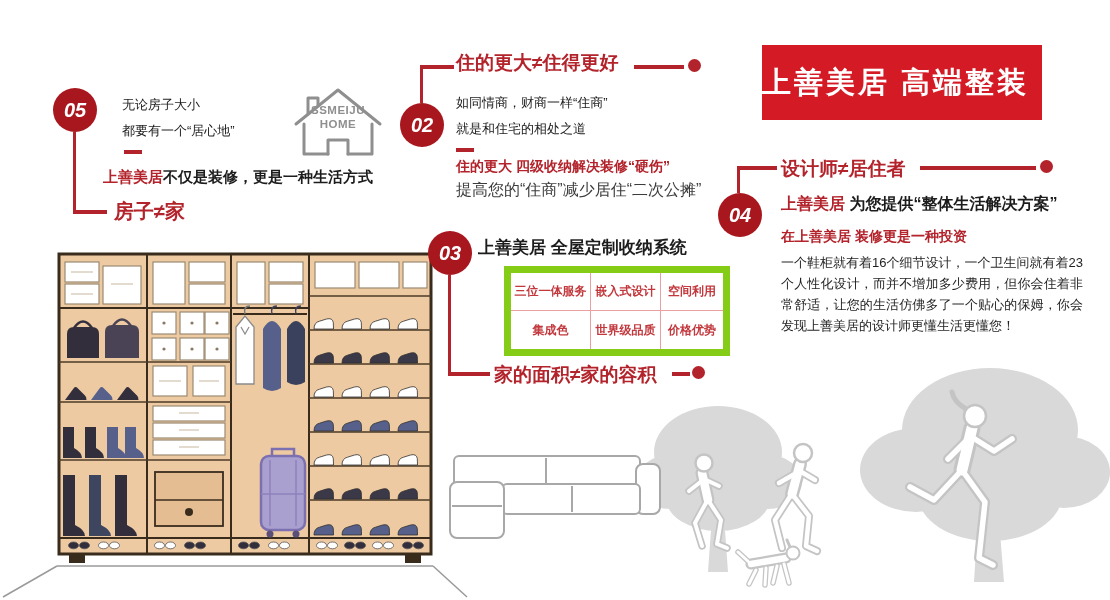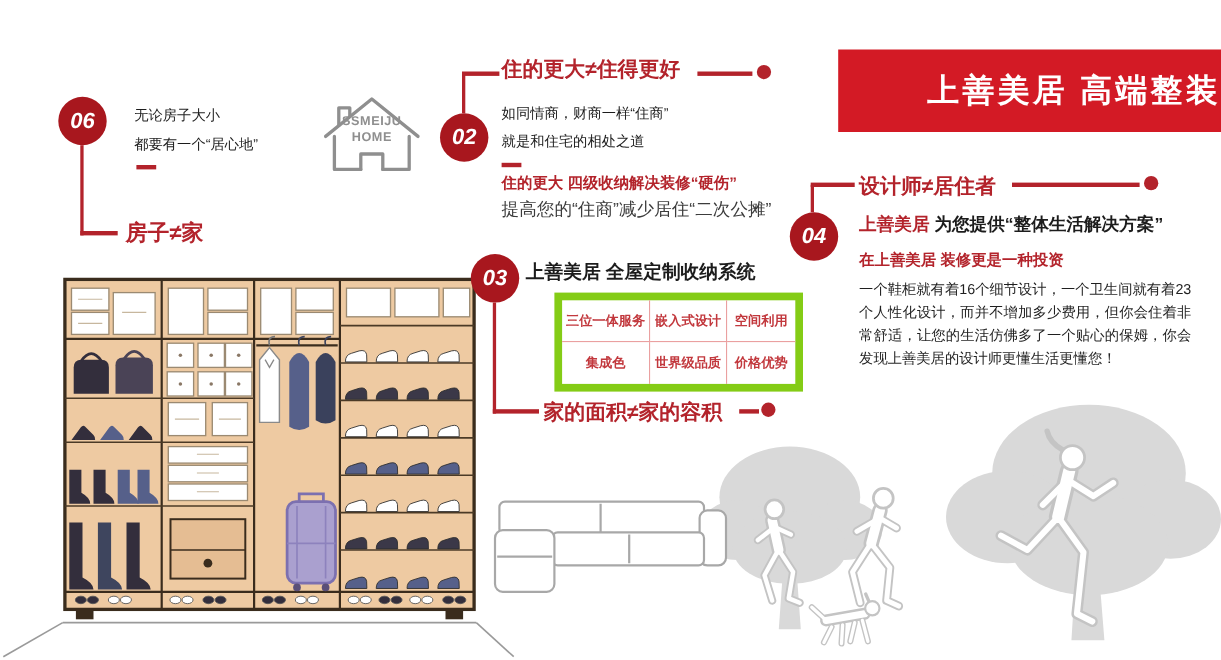--- a/index.html
+++ b/index.html
@@ -3,22 +3,22 @@
 <meta charset="utf-8">
 <style>
   html,body{margin:0;padding:0;background:#fff;}
   .canvas{position:relative;width:1110px;height:600px;background:#ffffff;overflow:hidden;
           font-family:"Liberation Sans","DejaVu Sans",sans-serif;}
   .abs{position:absolute;}
   .rline{position:absolute;background:#b3232b;}
   .dot{position:absolute;width:13px;height:13px;border-radius:50%;background:#b3232b;}
   .badge{position:absolute;width:44px;height:44px;border-radius:50%;background:#a8171e;color:#fff;
          display:flex;align-items:center;justify-content:center;font-size:20px;font-weight:bold;font-style:italic;}
-  .banner{position:absolute;left:762px;top:45px;width:348px;height:75px;background:#d31a25;color:#fff;
-          display:flex;align-items:center;justify-content:flex-end;font-size:29px;font-weight:bold;letter-spacing:3px;}
+  .banner{position:absolute;left:762px;top:45px;width:280px;height:75px;background:#d31a25;color:#fff;
+          display:flex;align-items:center;justify-content:flex-start;font-size:29px;font-weight:bold;letter-spacing:3px;}
   .t-black{color:#1c1c1c;}
   .t-red{color:#b3232b;}
   .grid3{position:absolute;left:504px;top:266px;display:grid;grid-template-columns:80px 70px 62px;
          grid-auto-rows:38px;border:7px solid #84cc16;}
   .grid3>div{display:flex;align-items:center;justify-content:center;font-size:12px;font-weight:bold;
          color:#c2383d;border-right:1px solid #eaa0a0;border-bottom:1px solid #eaa0a0;}
   .grid3>div:nth-child(3n){border-right:none;}
   .grid3>div:nth-child(n+4){border-bottom:none;}
   .s-head{position:absolute;font-size:19px;font-weight:bold;color:#b3232b;white-space:nowrap;}
   .body-txt{line-height:26px;font-size:13px;color:#1c1c1c;white-space:nowrap;}
@@ -316,27 +316,30 @@
     </g>
     <text x="50" y="34" text-anchor="middle" font-size="11.5" font-weight="bold" letter-spacing="0.5" fill="#8f8f8f">SSMEIJU</text>
     <text x="50" y="48" text-anchor="middle" font-size="11.5" font-weight="bold" letter-spacing="0.5" fill="#8f8f8f">HOME</text>
   </svg>
 
   <div class="banner">
     <span>上善美居 高端整装</span>
   </div>
 
   <div class="badge" style="left:53px;top:88px">
-    <span>06</span>
+    <span>05</span>
   </div>
   <div class="abs body-txt" style="left:122px;top:92px">
     <div>无论房子大小</div>
     <div>都要有一个“居心地”</div>
   </div>
   <div class="rline" style="left:124px;top:150px;width:18px;height:4px"></div>
+  <div class="abs" style="left:103px;top:168px;font-size:15px;font-weight:bold;white-space:nowrap">
+    <span class="t-red">上善美居</span><span class="t-black">不仅是装修，更是一种生活方式</span>
+  </div>
   <div class="rline" style="left:73px;top:132px;width:3px;height:82px"></div>
   <div class="rline" style="left:73px;top:210px;width:34px;height:4px"></div>
   <div class="abs t-red" style="left:114px;top:198px;font-size:20px;font-weight:bold">房子≠家</div>
 
   <div class="badge" style="left:400px;top:103px">
     <span>02</span>
   </div>
   <div class="rline" style="left:420px;top:68px;width:3px;height:35px"></div>
   <div class="rline" style="left:420px;top:65px;width:34px;height:4px"></div>
   <div class="s-head" style="left:456px;top:50px">住的更大≠住得更好</div>

